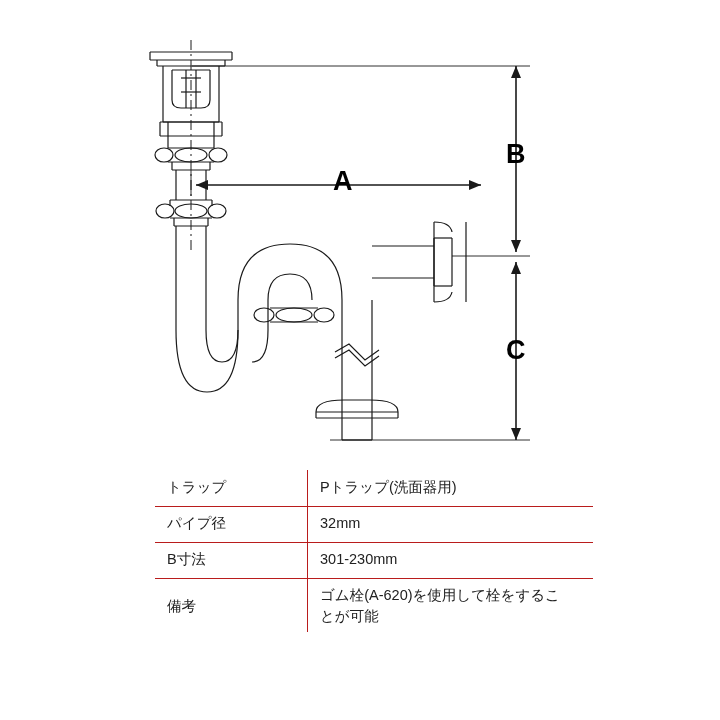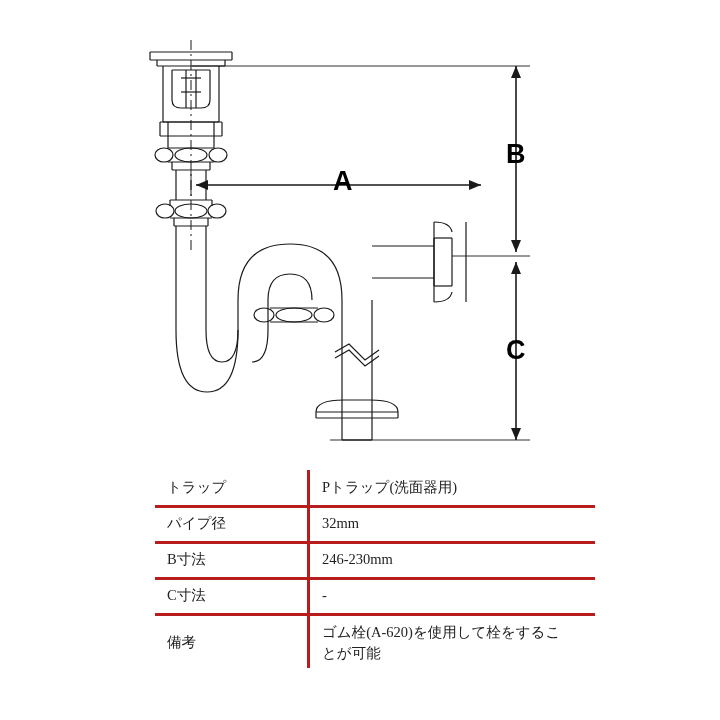--- a/index.html
+++ b/index.html
@@ -49,24 +49,23 @@
   #spec-table {
     position: absolute;
     left: 155px;
     top: 470px;
     width: 413px;
     border-collapse: collapse;
     table-layout: fixed;
   }
   #spec-table tr {
     height: 36px;
-    font-family: Liberation Serif, serif;
   }
   #spec-table td {
-    border: 3px solid #b91c1c;
+    border: 1px solid #b91c1c;
     font-size: 14.5px;
     color: #222222;
     padding: 0 0 0 12px;
     vertical-align: middle;
     line-height: 1.45;
   }
   #spec-table td.k {
     width: 140px;
     border-left: none;
   }
@@ -266,25 +265,21 @@
       <tr>
         <td class="k">トラップ</td>
         <td class="v">Pトラップ(洗面器用)</td>
       </tr>
       <tr>
         <td class="k">パイプ径</td>
         <td class="v">32mm</td>
       </tr>
       <tr>
         <td class="k">B寸法</td>
-        <td class="v">246-230mm</td>
-      </tr>
-      <tr>
-        <td class="k">C寸法</td>
-        <td class="v">-</td>
+        <td class="v">301-230mm</td>
       </tr>
       <tr class="tall">
         <td class="k">備考</td>
         <td class="v">
           <span class="vtext">ゴム栓(A-620)を使用して栓をすることが可能</span>
         </td>
       </tr>
     </tbody>
   </table>
 

